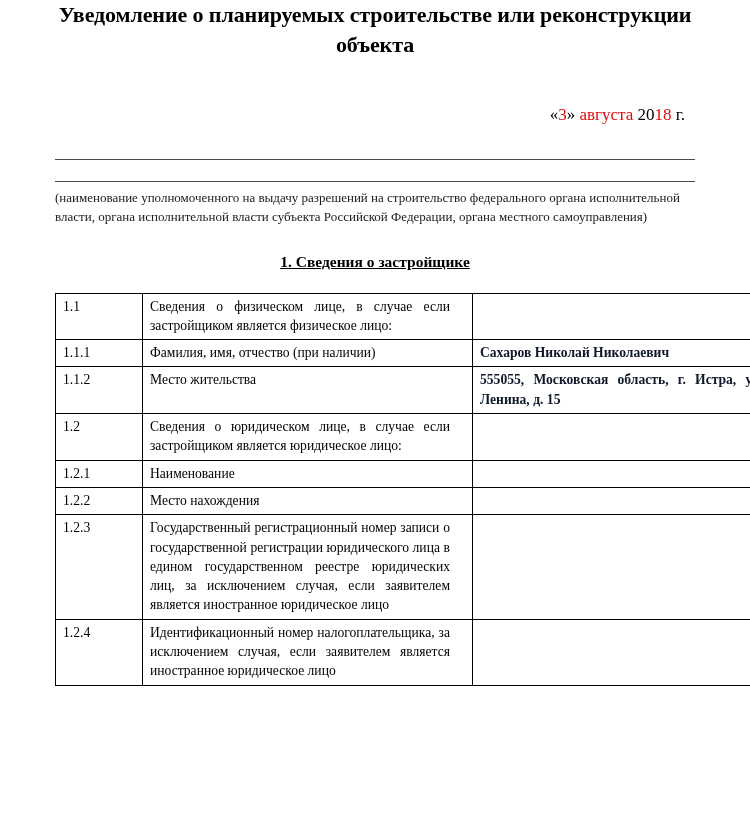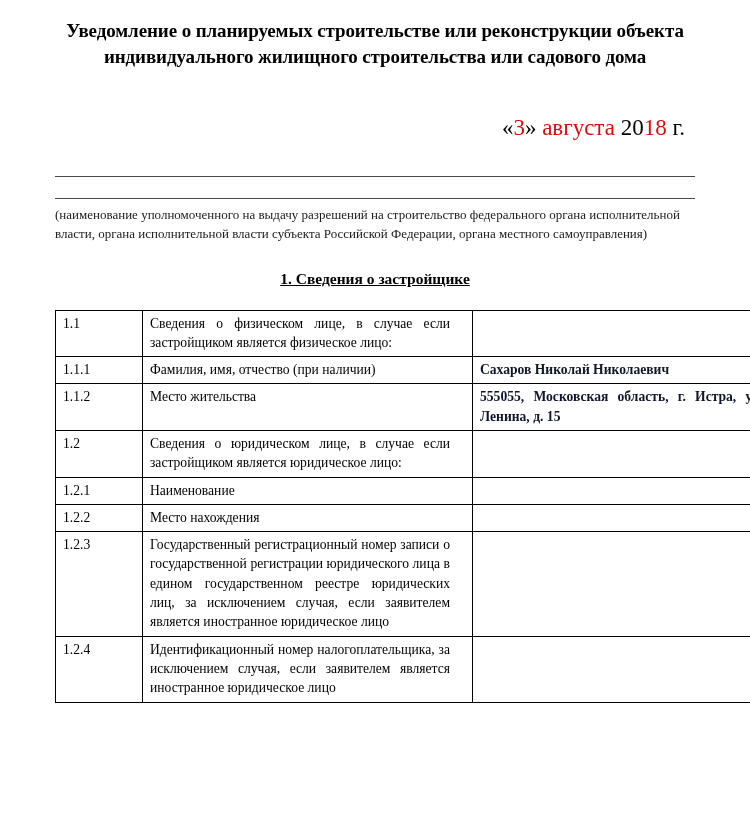--- a/index.html
+++ b/index.html
@@ -17,35 +17,34 @@
   .page {
     position: relative;
     width: 750px;
     height: 819px;
     box-sizing: border-box;
     padding: 0 55px;
   }
   
   .doc-title {
     margin: 0;
-    padding-top: 18px;
-    font-size: 19px;
+    font-size: 22px;
     font-weight: bold;
     line-height: 1.38;
     text-align: center;
     letter-spacing: -0.1px;
   }
   .title-line {
     display: block;
   }
   
   .date-row {
     margin-top: 44px;
     text-align: right;
-    font-size: 23px;
+    font-size: 17px;
     line-height: 1.2;
     padding-right: 10px;
   }
   .date-red {
     color: #e00b0b;
   }
   .date-black {
     color: #000000;
   }
   
@@ -116,21 +115,20 @@
     padding-bottom: 9px;
   }
 </style>
 </head>
 <body>
 
 <div class="page">
 
   <h1 class="doc-title">
     <span class="title-line">Уведомление о планируемых строительстве или реконструкции объекта</span>
-    <span class="title-line">индивидуального жилищного строительства или садового дома</span>
   </h1>
 
   <div class="date-row">
     <span class="date-black">«</span><span class="date-red">3</span><span class="date-black">»</span>&nbsp;<span class="date-red">августа</span>&nbsp;<span class="date-black">20</span><span class="date-red">18</span>&nbsp;<span class="date-black">г.</span>
   </div>
 
   <div class="rules">
     <div class="rule"></div>
     <div class="rule"></div>
   </div>

